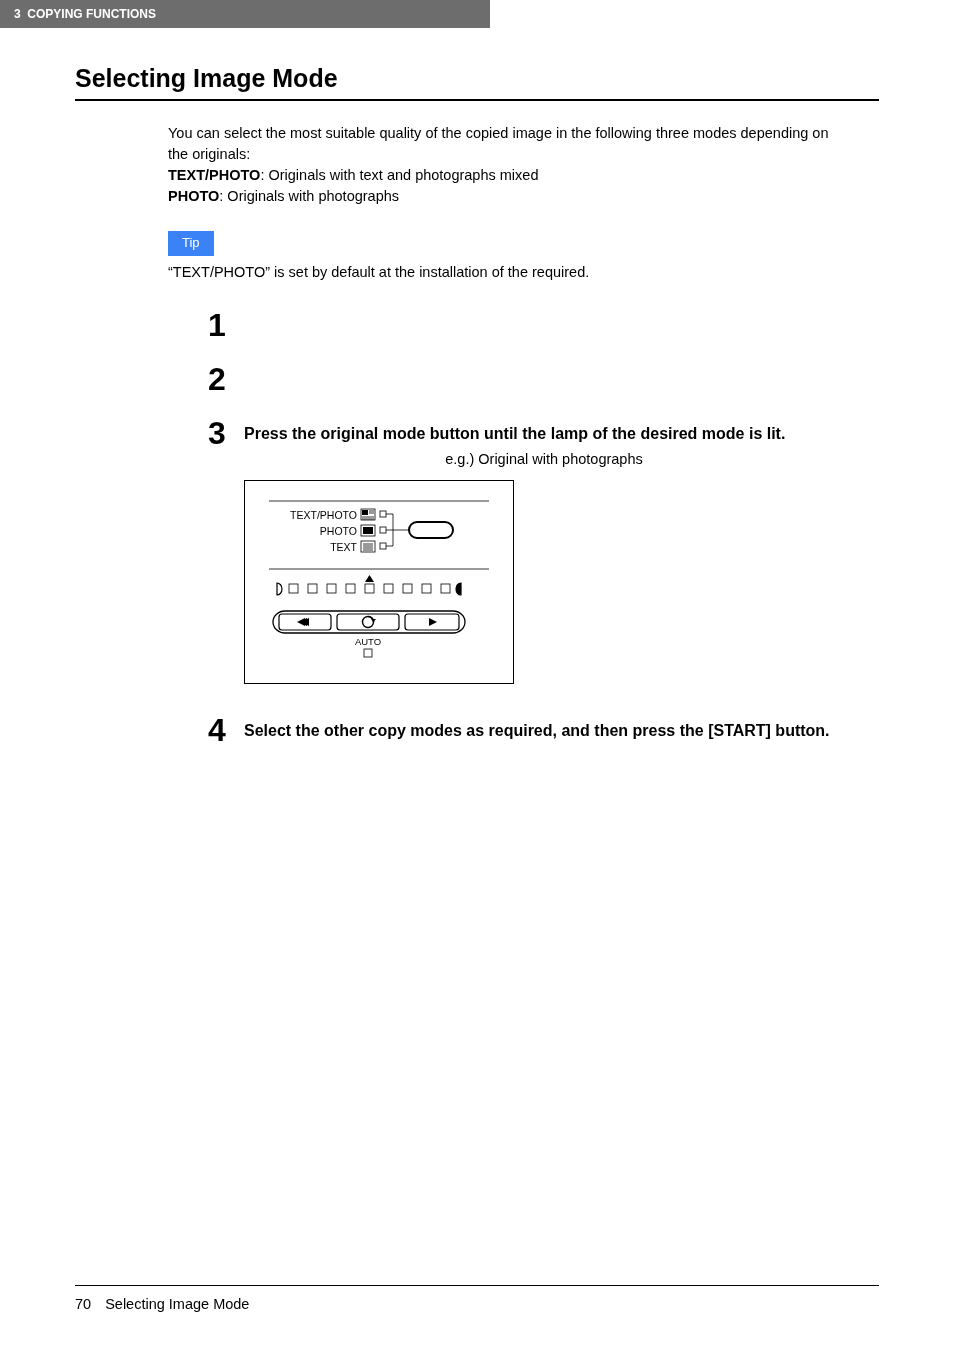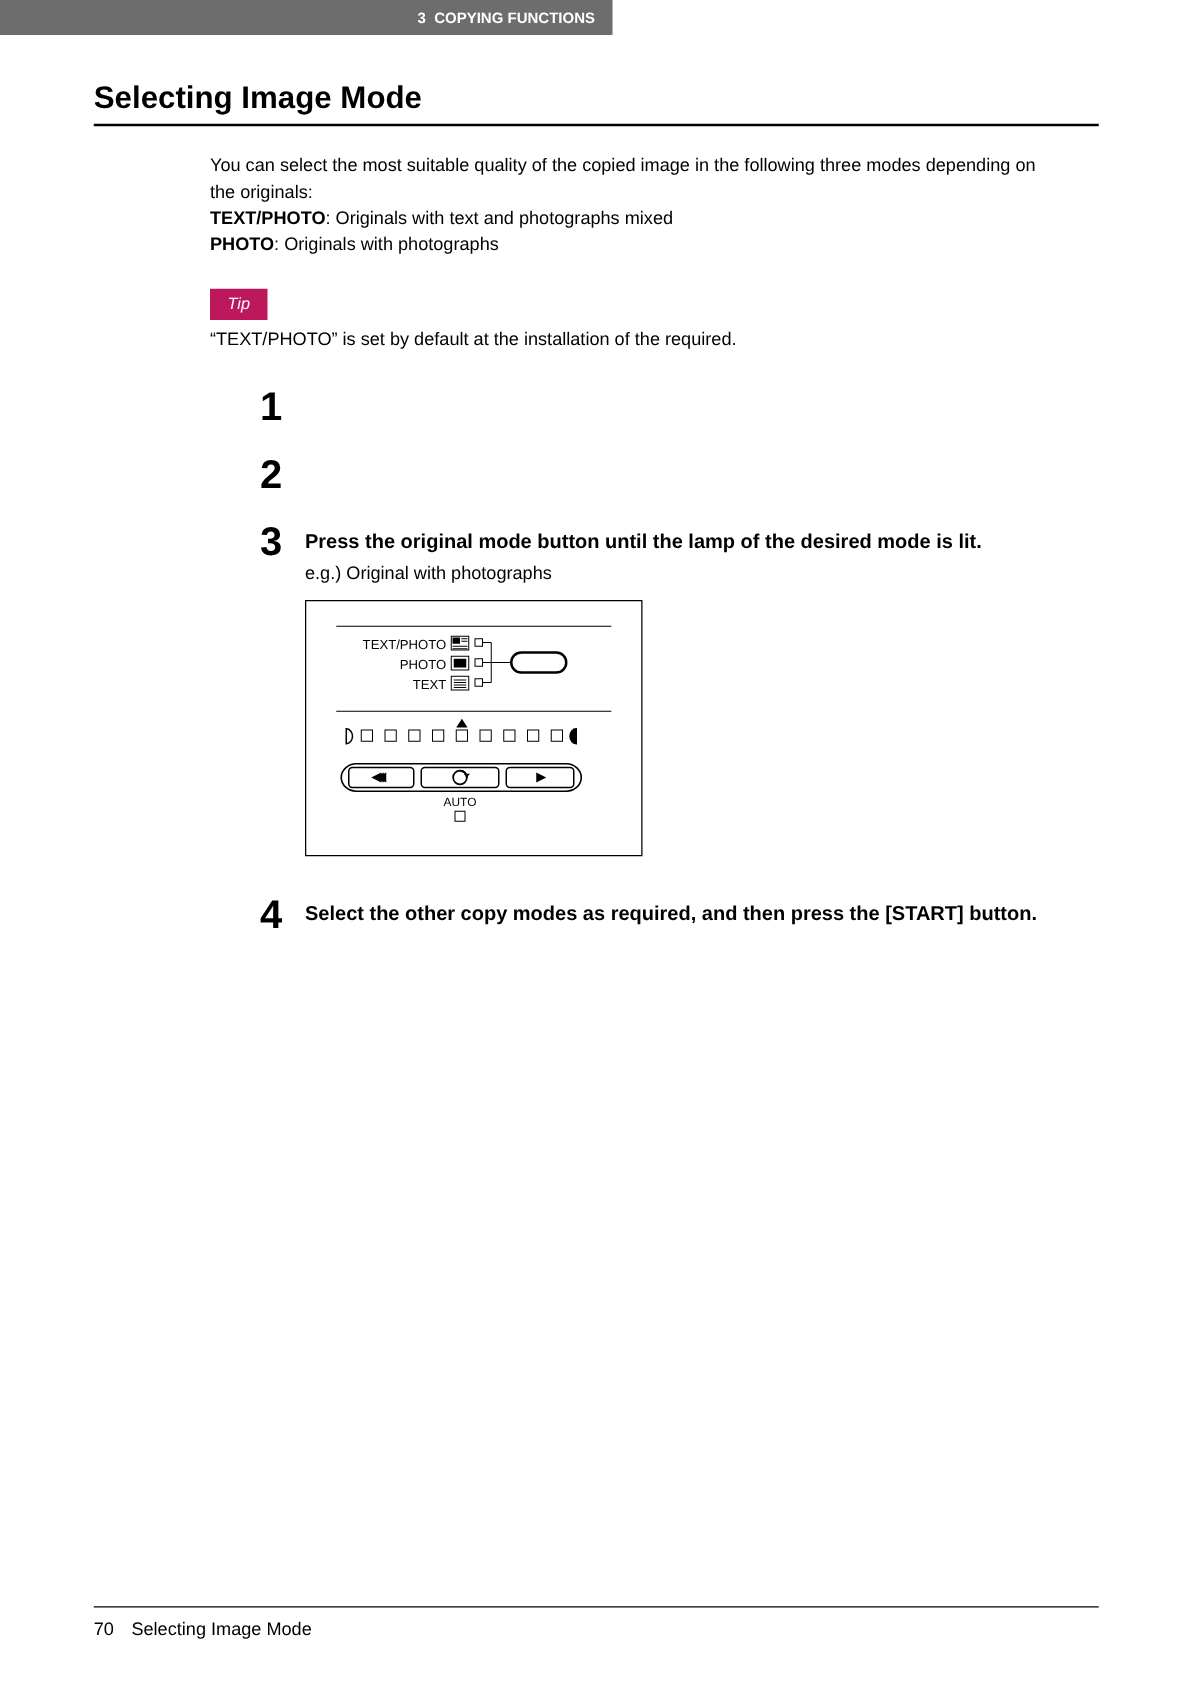--- a/index.html
+++ b/index.html
@@ -14,21 +14,20 @@
       height: 1348px;
       position: relative;
     }
     .header-tab {
       background: #6d6d6d;
       color: #ffffff;
       font-size: 12px;
       font-weight: bold;
       padding: 7px 14px;
       width: 490px;
-      text-align: right;
     }
     .section-title {
       font-size: 25px;
       font-weight: bold;
       color: #000;
       margin: 36px 0 6px 75px;
     }
     .title-underline {
       border-bottom: 2px solid #000;
       margin: 0 75px 22px 75px;
@@ -41,27 +40,26 @@
     }
     .intro-text {
     }
     .definitions {
       margin-bottom: 24px;
     }
     .definitions .label {
       font-weight: bold;
     }
     .tip-box {
-      background: #be185d;
+      background: #3b82f6;
       color: #fff;
       display: inline-block;
       font-size: 13px;
       padding: 3px 14px;
       margin-bottom: 6px;
-      font-style: italic;
     }
     .tip-text {
       margin-bottom: 30px;
     }
     .steps {
       margin-left: 40px;
     }
     .step {
       display: flex;
       margin-bottom: 26px;
@@ -81,20 +79,21 @@
     }
     .step-title {
       font-size: 16px;
       font-weight: bold;
       line-height: 1.35;
     }
     .step-subtext {
       font-size: 14.5px;
       margin-top: 4px;
       font-weight: normal;
+      text-align: center;
     }
     .panel-figure {
       border: 1px solid #000;
       width: 270px;
       margin-top: 10px;
       padding: 14px 16px 12px 16px;
     }
     .footer {
       position: absolute;
       bottom: 36px;

